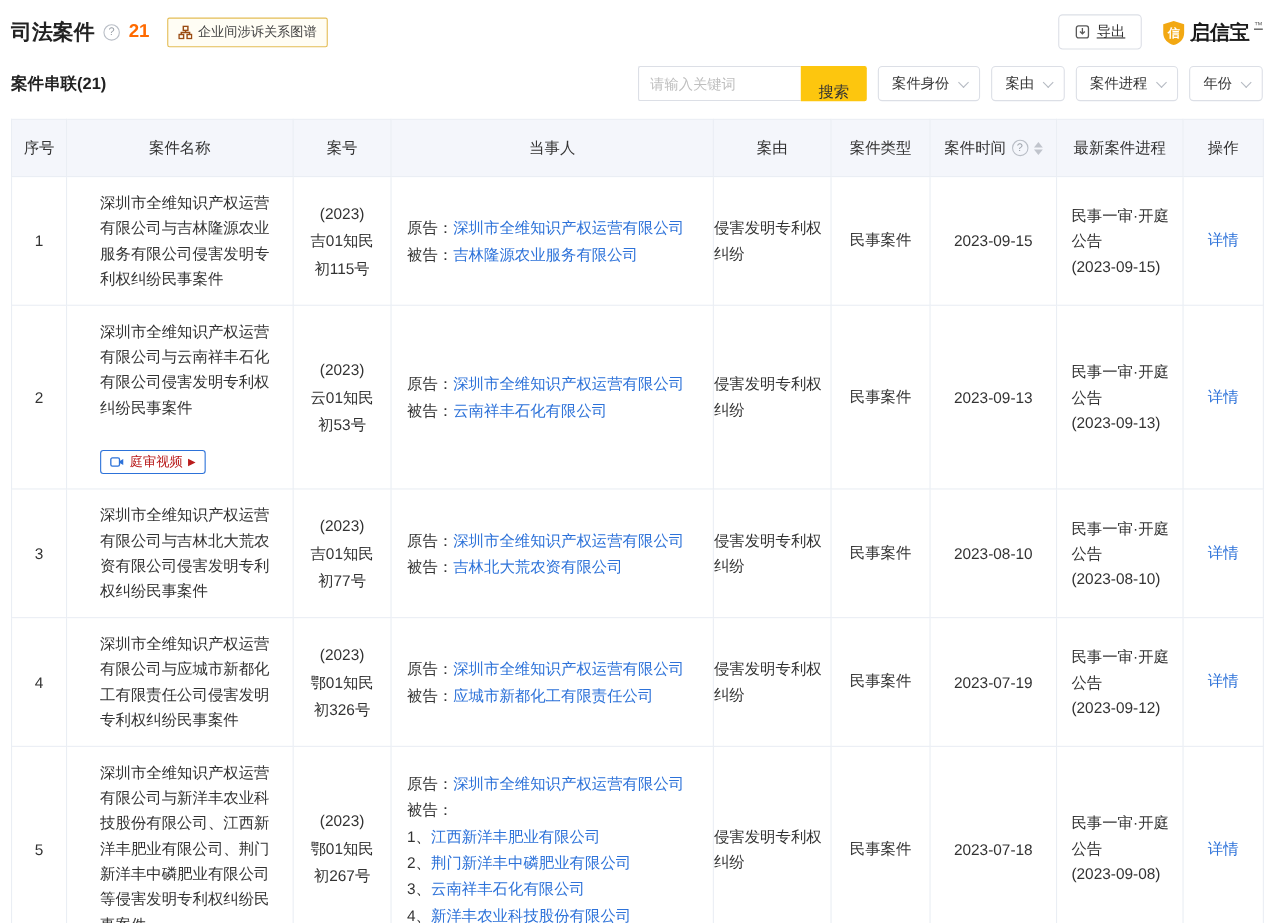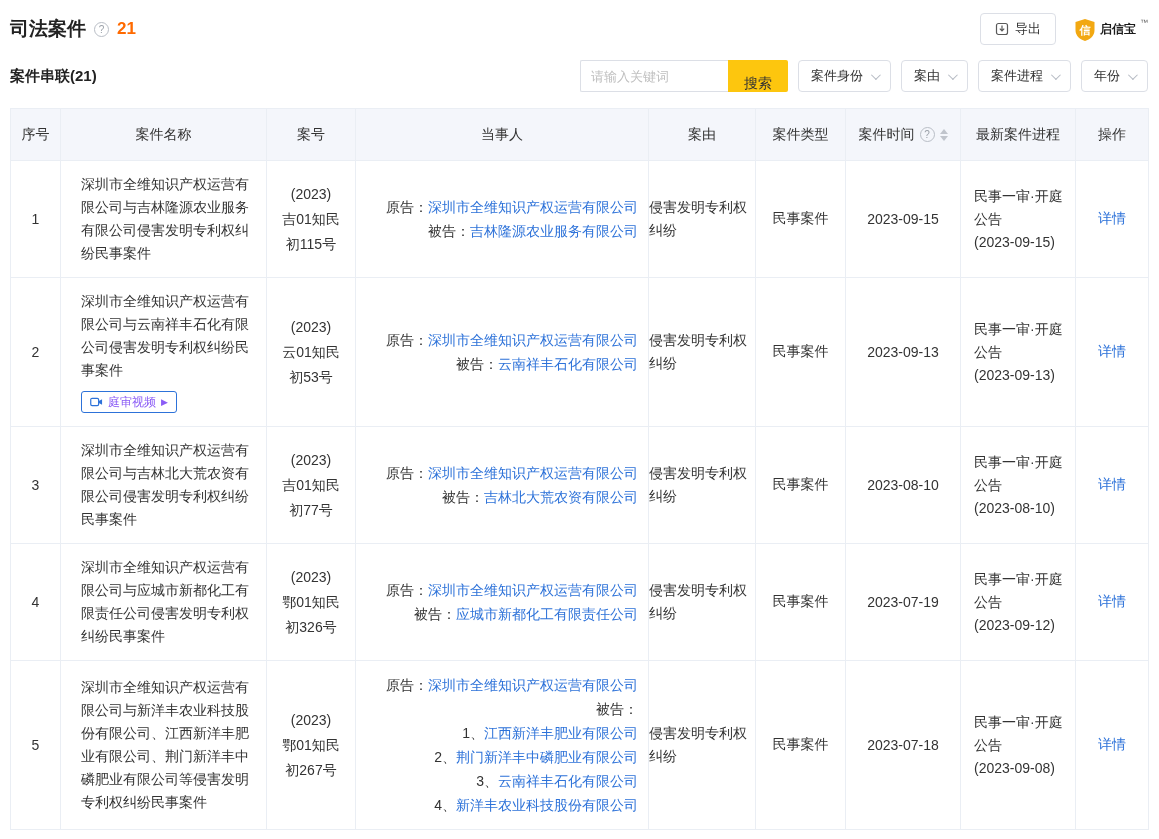--- a/index.html
+++ b/index.html
@@ -18,28 +18,28 @@
     display:inline-flex; align-items:center; justify-content:center;
     width:15px; height:15px; border:1px solid #b9bec6; border-radius:50%;
     color:#9aa0a8; font-size:10px; margin-left:8px; cursor:pointer;
   }
   .count { color:#ff6a00; font-size:17px; font-weight:bold; margin-left:8px; }
   .graph-badge {
     display:inline-flex; align-items:center; gap:5px; margin-left:16px;
     border:1px solid #e4bd55; background:#fffdf4; border-radius:2px;
     padding:4px 9px; font-size:12px; color:#444; cursor:pointer;
   }
-  .top-right { margin-left:auto; display:flex; align-items:center; }
+  .top-right { margin-left:auto; display:flex; align-items:center;text-decoration:underline; }
   .export-btn {
     display:inline-flex; align-items:center; gap:6px;
     border:1px solid #dcdfe6; border-radius:4px; background:#fff;
     padding:6px 14px; font-size:13px; color:#333; cursor:pointer;
   }
   .brand { display:flex; align-items:flex-start; gap:4px; margin-left:18px; }
-  .brand-text { font-size:12px; font-weight:bold; color:#1a1a1a; line-height:24px; }
+  .brand-text { font-size:18px; font-weight:bold; color:#1a1a1a; line-height:24px; }
   .brand-tm { font-size:8px; color:#666; margin-top:1px; }
 
   
   .toolbar { display:flex; align-items:center; margin-top:14px; height:32px; }
   .section-title { font-size:15px; font-weight:bold; color:#222; }
   .filters { margin-left:auto; display:flex; align-items:center; gap:10px; }
   .search-wrap { display:flex; }
   .search-input {
     width:148px; height:32px; border:1px solid #dcdfe6; border-right:none;
     border-radius:2px 0 0 2px; padding:0 10px; font-size:13px; color:#333; outline:none;
@@ -62,37 +62,37 @@
   }
 
   
   table { border-collapse:collapse; table-layout:fixed; width:1138px; margin-top:16px; }
   th,td { border:1px solid #eaeef4; vertical-align:middle; font-weight:normal; }
   thead th { background:#f4f6fb; height:52px; font-size:14px; color:#333; text-align:center; }
   td { font-size:14px; color:#333; }
   tr.row-1 { height:112px; } tr.row-2 { height:122px; } tr.row-3 { height:113px; }
   tr.row-4 { height:117px; } tr.row-5 { height:158px; }
   .td-index { text-align:center; }
-  .td-name { padding:12px 8px 12px 20px; line-height:23px; }
+  .td-name { padding:12px 8px 12px 30px; line-height:23px; }
   .td-caseno { text-align:center; line-height:25px; padding:10px 6px; }
-  .td-parties { padding:12px 10px 12px 14px; line-height:24px;text-align:right; }
+  .td-parties { padding:12px 10px 12px 14px; line-height:24px; }
   .td-cause { padding:12px 0; line-height:23px;margin-left:47px; }
   .td-type { text-align:center; }
   .td-date { text-align:center; }
   .td-progress { padding:12px 10px 12px 13px; line-height:23px; }
   .td-action { text-align:center; }
   a.link, .link { color:#2d72d9; text-decoration:none; cursor:pointer; }
   .sort-head { display:inline-flex; align-items:center; justify-content:center; gap:5px; }
   .sort-carets { display:inline-flex; flex-direction:column; gap:2px; cursor:pointer; }
   .caret-up { width:0; height:0; border-left:4px solid transparent; border-right:4px solid transparent; border-bottom:5px solid #c0c4cc; }
   .caret-down { width:0; height:0; border-left:4px solid transparent; border-right:4px solid transparent; border-top:5px solid #c0c4cc; }
   .video-btn {
-    display:inline-flex; align-items:center; gap:5px; margin-top:9px;
+    display:inline-flex; align-items:center; gap:5px; margin-top:27px;
     border:1px solid #2d72d9; border-radius:3px; background:#fff;
-    padding:3px 8px; font-size:12px; color:#8b5cf6; cursor:pointer; line-height:14px;
+    padding:3px 8px; font-size:12px; color:#b91c1c; cursor:pointer; line-height:14px;
   }
   .play-glyph { font-size:9px; }
   .def-line { display:block; }
 
   
   .pagination { display:flex; align-items:center; justify-content:flex-end; gap:8px; margin-top:18px; padding-right:1px; }
   .pg-item {
     min-width:28px; height:28px; display:inline-flex; align-items:center; justify-content:center;
     background:#f4f4f5; border-radius:3px; font-size:13px; color:#555; cursor:pointer;
   }
@@ -104,20 +104,33 @@
 </style>
 </head>
 <body>
 
 <div class="page">
 
   <div class="topbar">
     <span class="page-title">司法案件</span>
     <span class="help-icon">?</span>
     <span class="count">21</span>
+    <span class="graph-badge">
+      <span style="display:inline-flex;">
+        <svg width="13" height="13" viewBox="0 0 14 14">
+            <g fill="none" stroke="#9a4b12" stroke-width="1.4">
+              <rect x="5" y="1" width="4.5" height="4"></rect>
+              <rect x="0.8" y="9" width="4.5" height="4"></rect>
+              <rect x="8.7" y="9" width="4.5" height="4"></rect>
+              <path d="M7.2 5v2M3 9V7h8.2v2"></path>
+            </g>
+          </svg>
+      </span>
+      <span>企业间涉诉关系图谱</span>
+    </span>
     <span class="top-right">
       <button class="export-btn">
         <span style="display:inline-flex;">
           <svg width="14" height="14" viewBox="0 0 14 14">
               <g fill="none" stroke="#595959" stroke-width="1.2">
                 <rect x="1.5" y="1.5" width="11" height="11" rx="2"></rect>
                 <path d="M7 3.5v5M4.8 6.6L7 8.8l2.2-2.2"></path>
               </g>
             </svg>
         </span>

